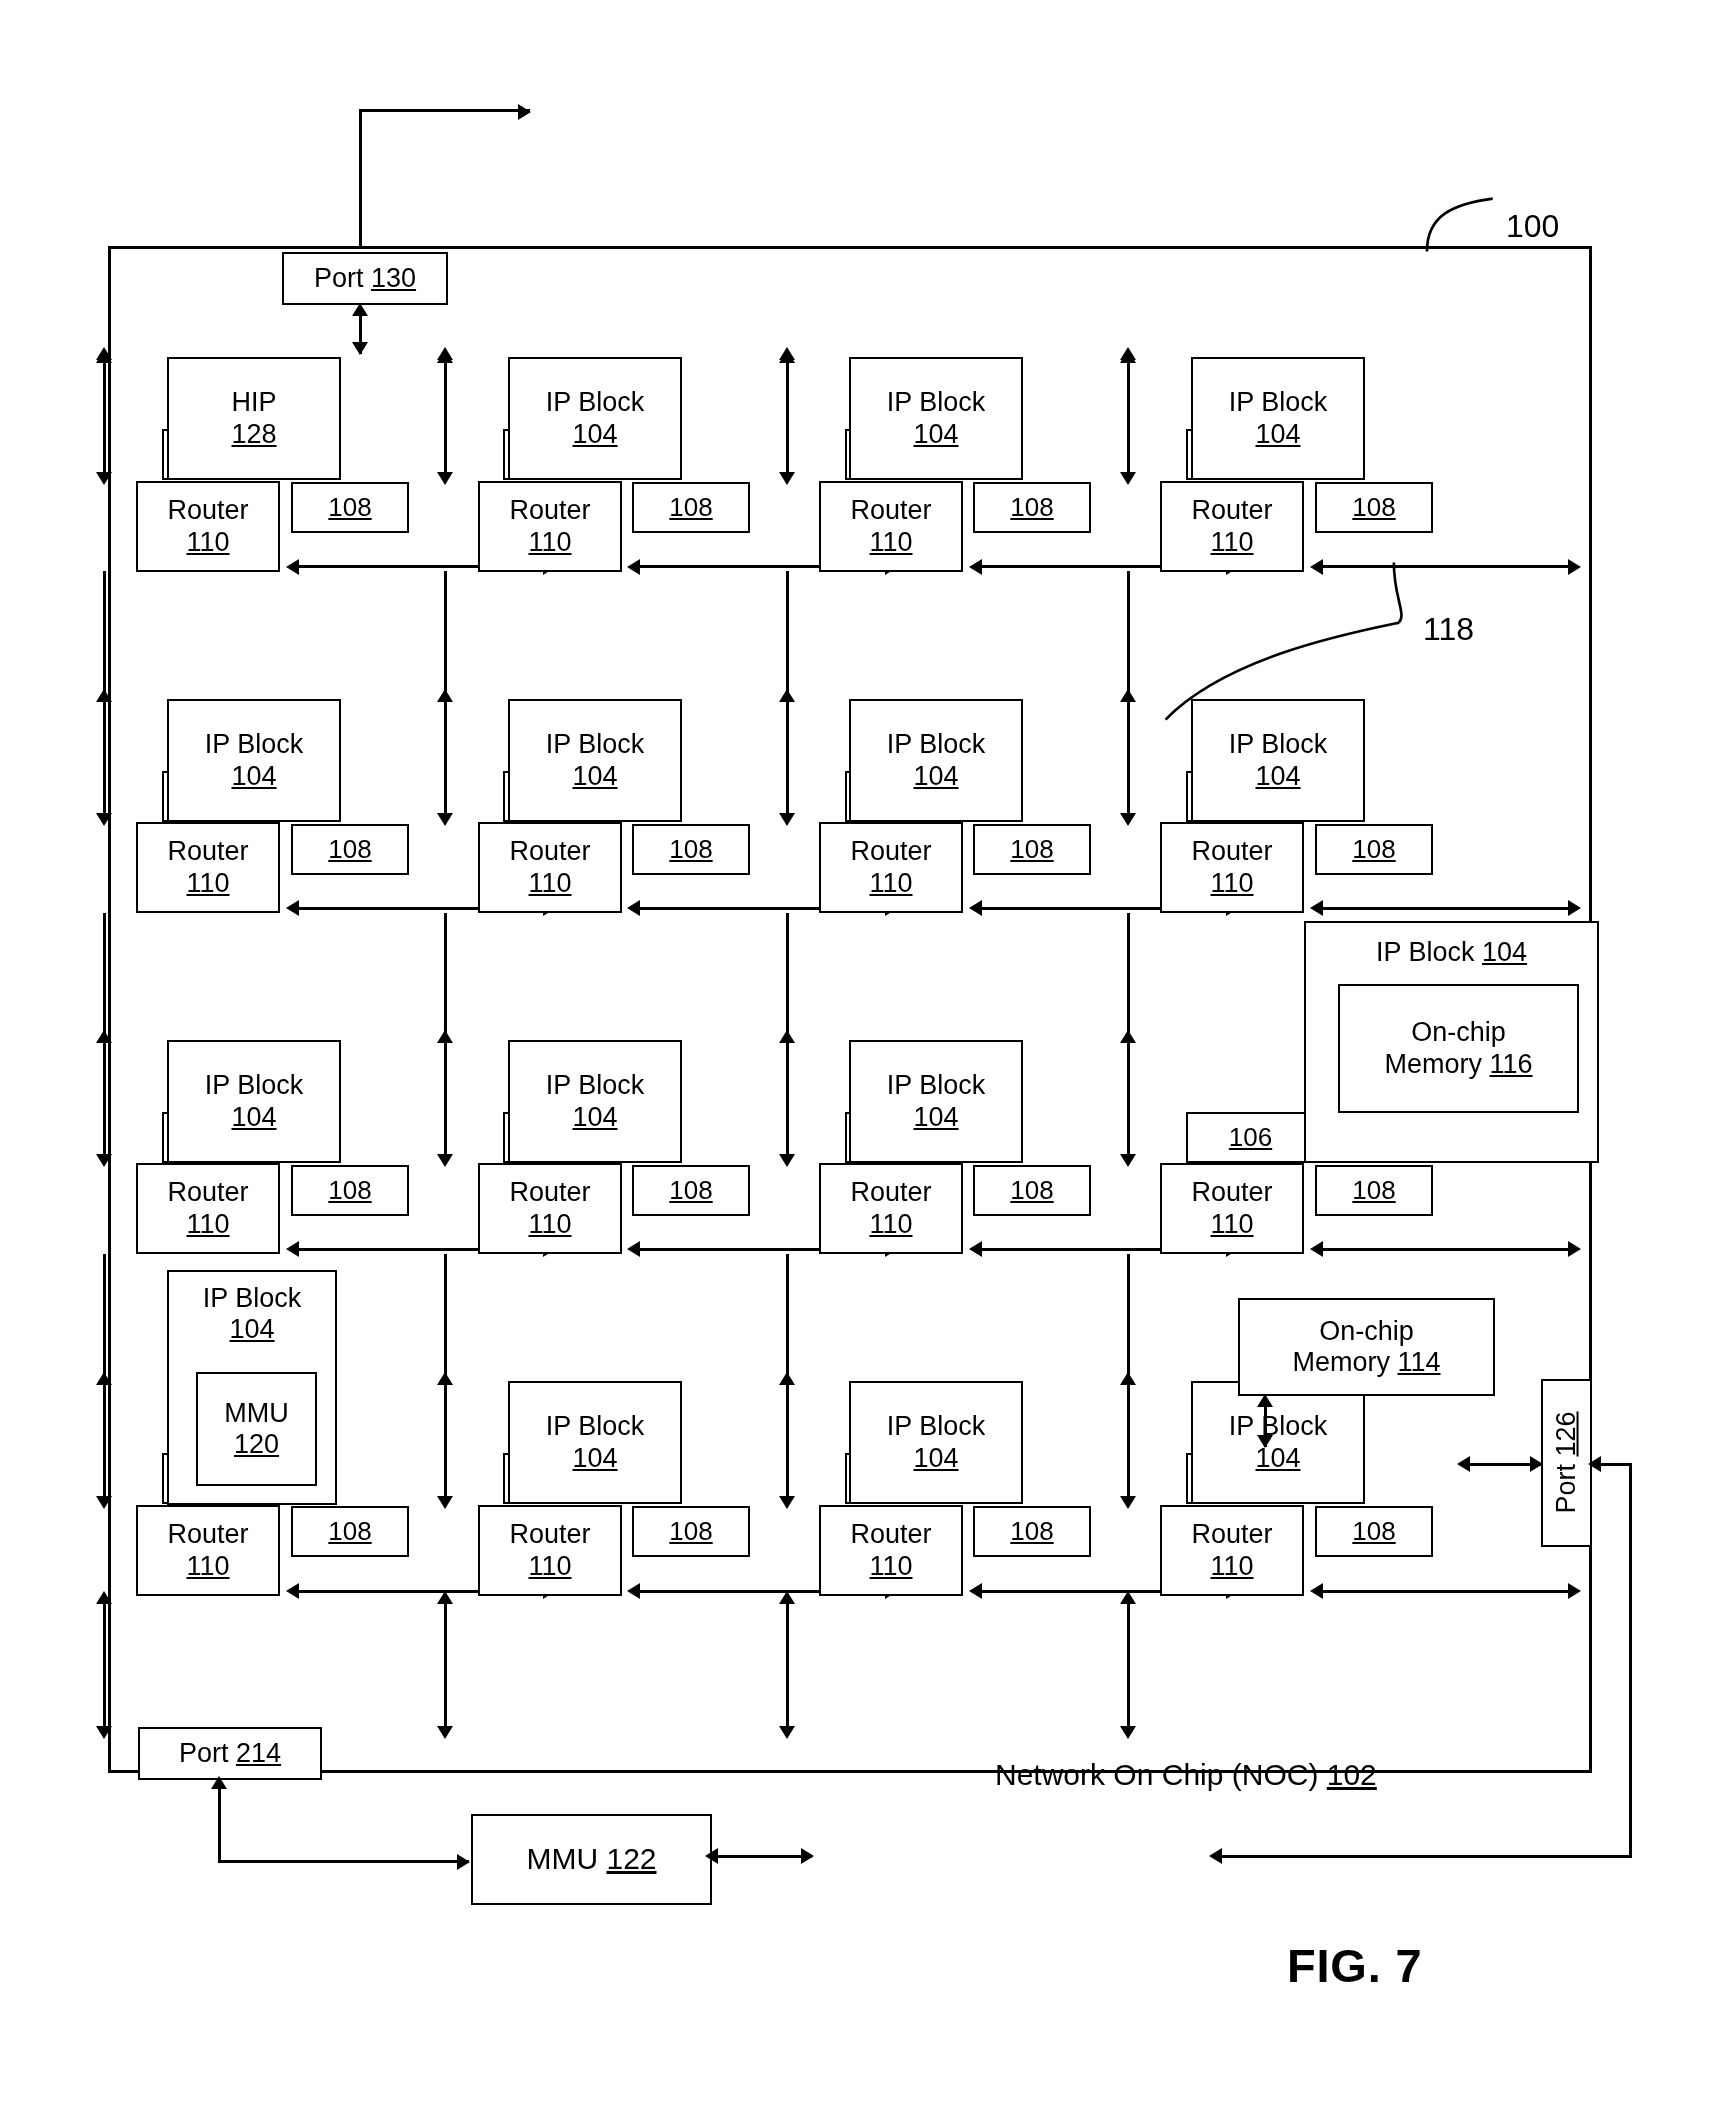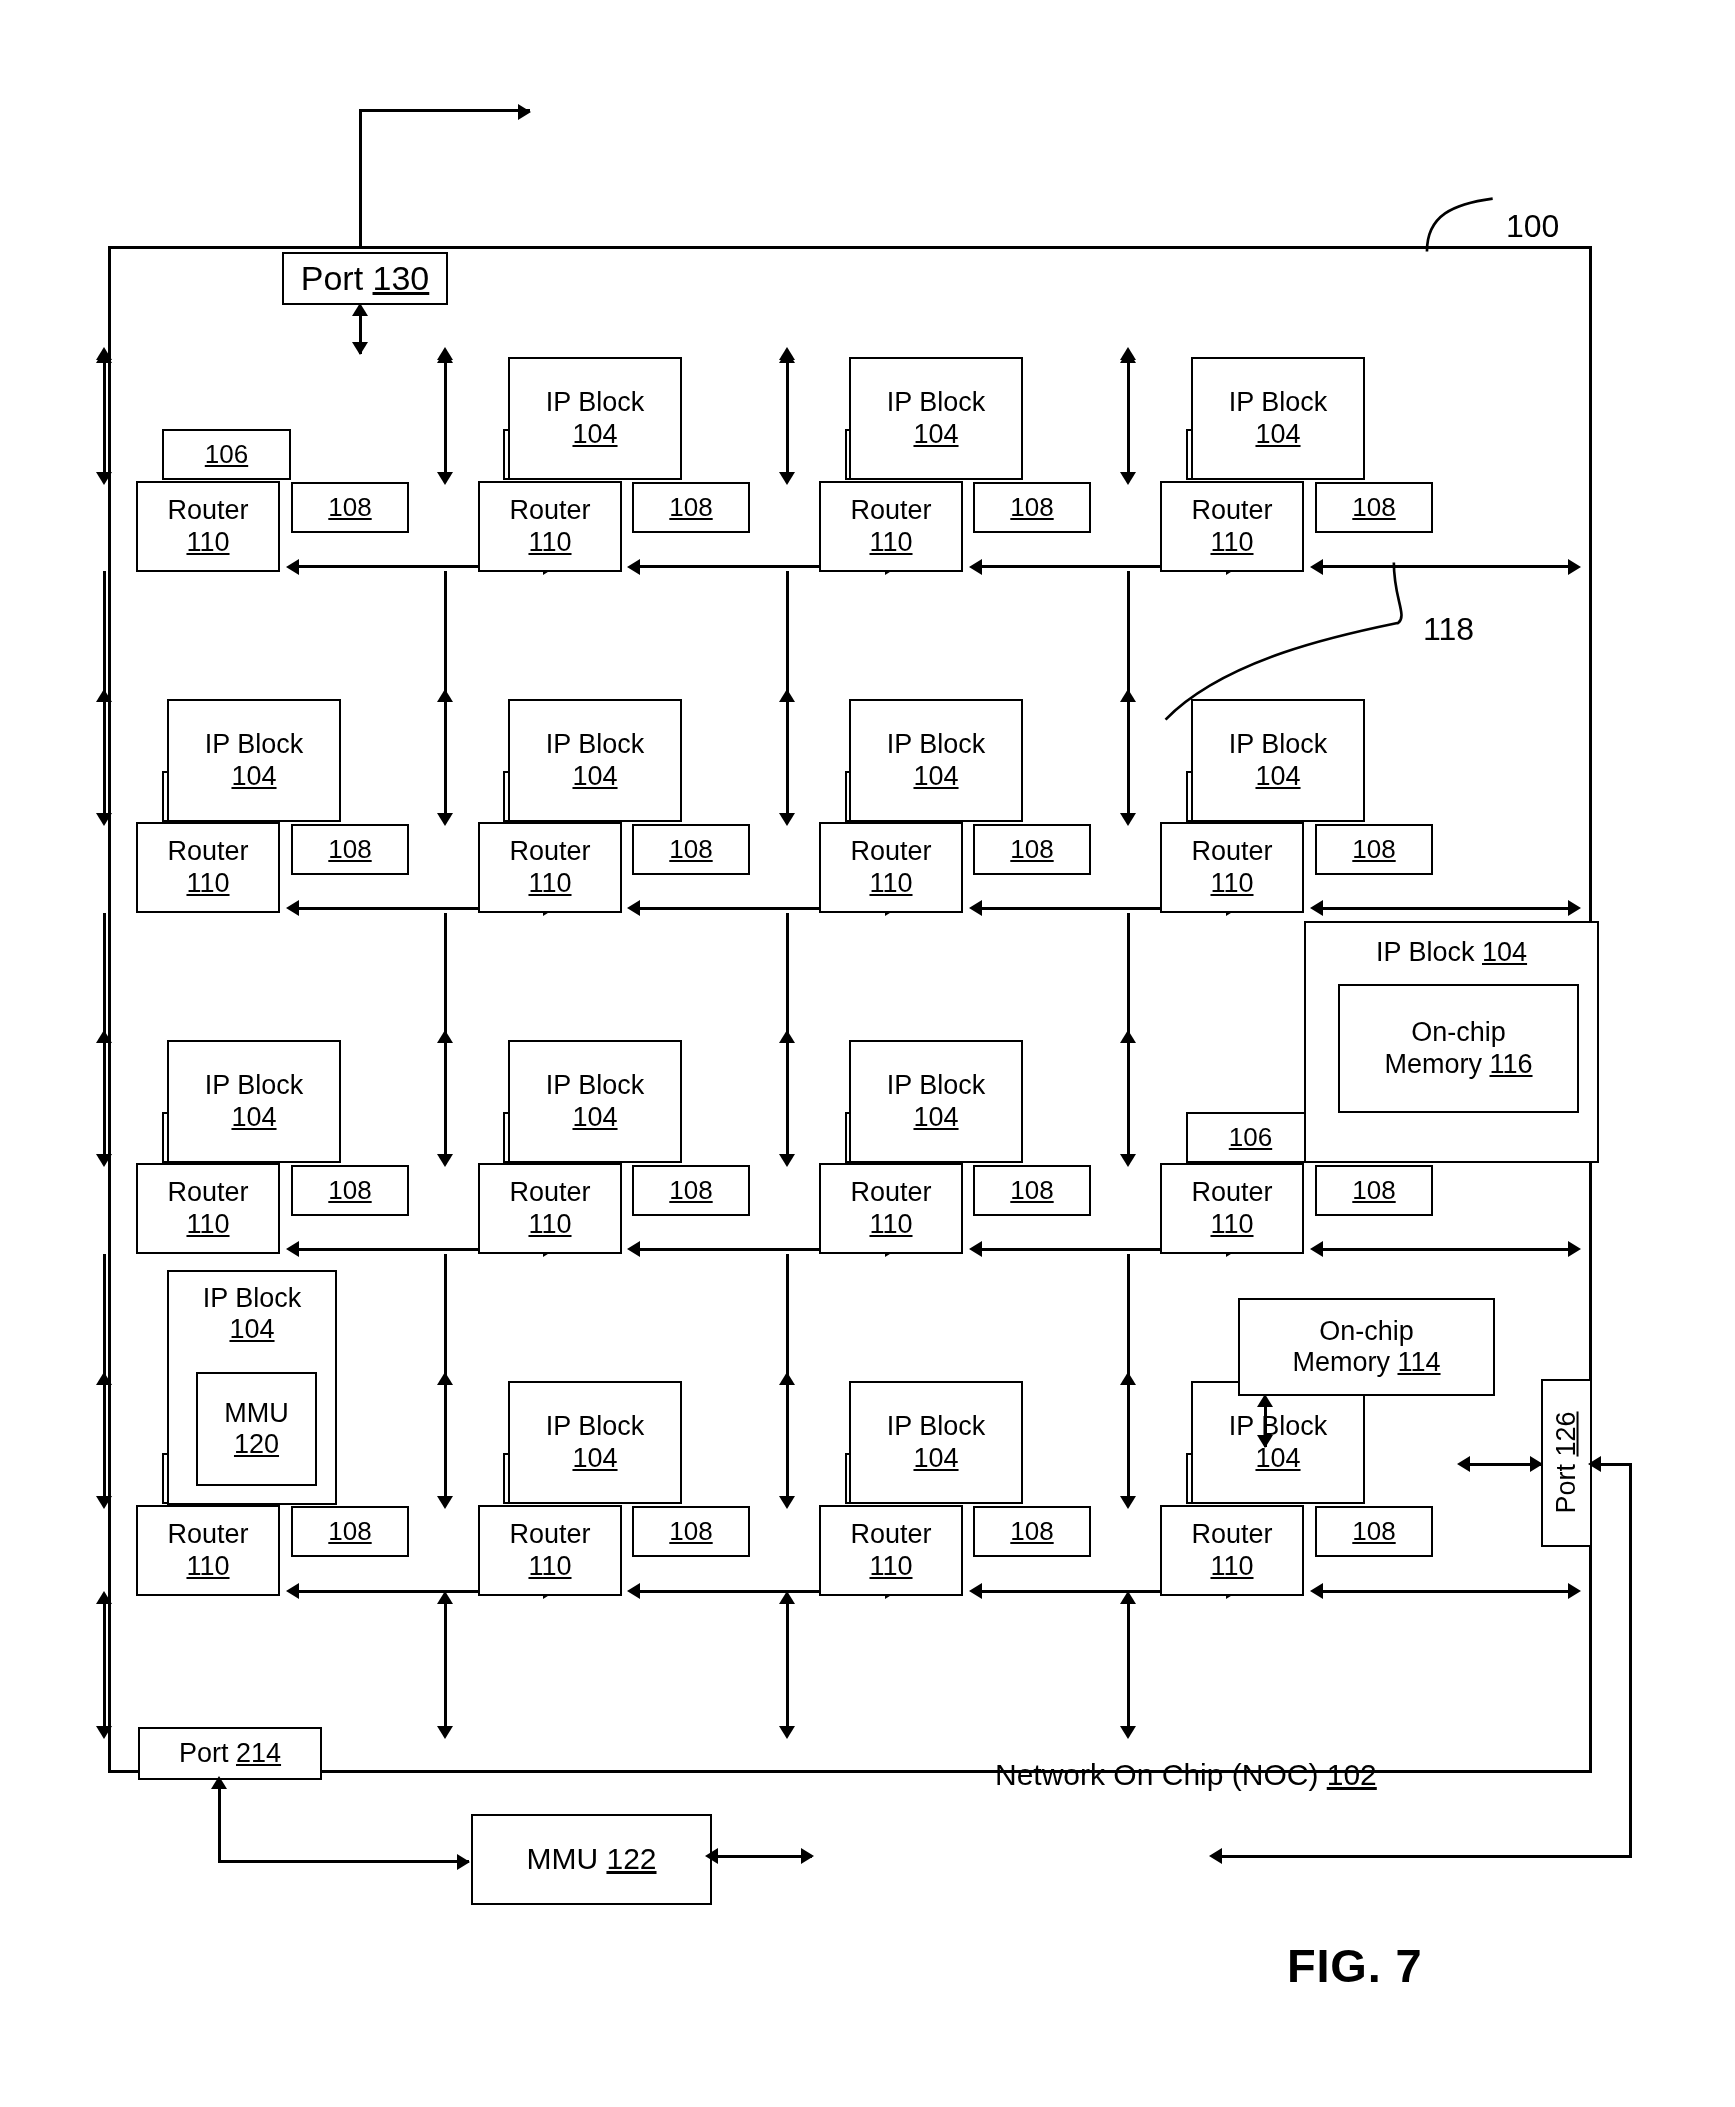--- a/index.html
+++ b/index.html
@@ -76,40 +76,44 @@
   <div class="ar ar-right" style="left:518px; top:104px;"></div>
   <div class="ar ar-down" style="left:352px; top:292px;"></div>
 
   <div class="box" style="left:108px; top:246px; width:1484px; height:1527px; border-width:3px;"></div>
 
   <svg class="curve" style="left:1423px; top:185px; width:91px; height:68px;" viewBox="0 0 120 90">
     <path d="M 5 88 C 5 40, 40 25, 92 18" stroke="#000" stroke-width="3.5" fill="none"></path>
   </svg>
   <div class="plain-text" style="left:1506px; top:180px; font-size:32px;">100</div>
 
-  <div class="box" style="left:282px; top:252px; width:166px; height:53px; font-size:34px;">
+  <div class="box" style="left:282px; top:252px; width:166px; height:53px; font-size:27px;">
     <span>
       <span>Port </span><span class="u">130</span>
     </span>
   </div>
 
   <div class="vline" style="left:359px; top:306px; height:48px;"></div>
   <div class="ar ar-up" style="left:352px; top:303px;"></div>
   <div class="ar ar-down" style="left:352px; top:342px;"></div>
 
   <div id="grid-layer" style="position:absolute; left:0; top:0; width:100%; height:100%;">
       <div class="box" style="left:136px; top:481px; width:144px; height:91px; font-size:27px;">
         <span class="lbl">Router</span>
         <span class="lbl u">110</span>
       </div>
       <div class="box" style="left:162px; top:429px; width:129px; height:51px; font-size:26px;">
         <span class="u">106</span>
       </div>
       <div class="box" style="left:291px; top:482px; width:118px; height:51px; font-size:26px;">
         <span class="u">108</span>
+      </div>
+      <div class="box" style="left:167px; top:357px; width:174px; height:123px; font-size:27px;">
+        <span class="lbl">HIP</span>
+        <span class="lbl u">128</span>
       </div>
       <div class="vline" style="left:103px; top:352px; height:129px;"></div>
       <div class="ar ar-up" style="left:96px; top:347px;"></div>
       <div class="ar ar-down" style="left:96px; top:472px;"></div>
       <div class="hline" style="left:297px; top:565px; width:250px;"></div>
       <div class="ar ar-left" style="left:286px; top:559px;"></div>
       <div class="ar ar-right" style="left:543px; top:559px;"></div>
       <div class="vline" style="left:103px; top:571px; height:122px;"></div>
       <div class="box" style="left:478px; top:481px; width:144px; height:91px; font-size:27px;">
         <span class="lbl">Router</span>

